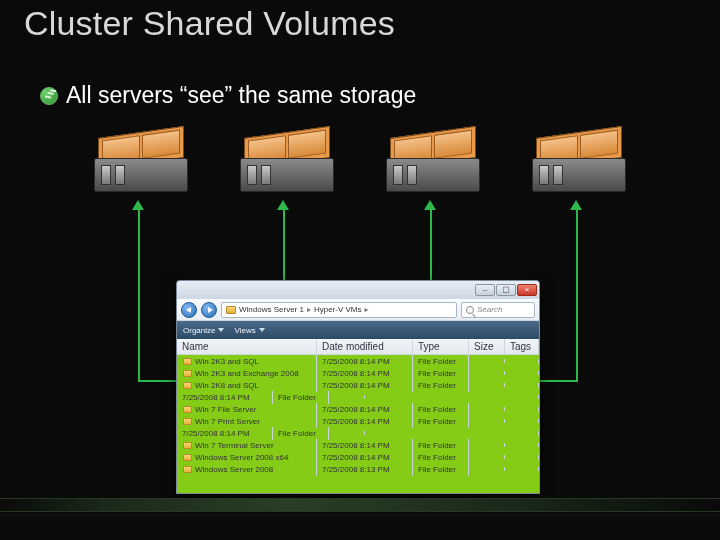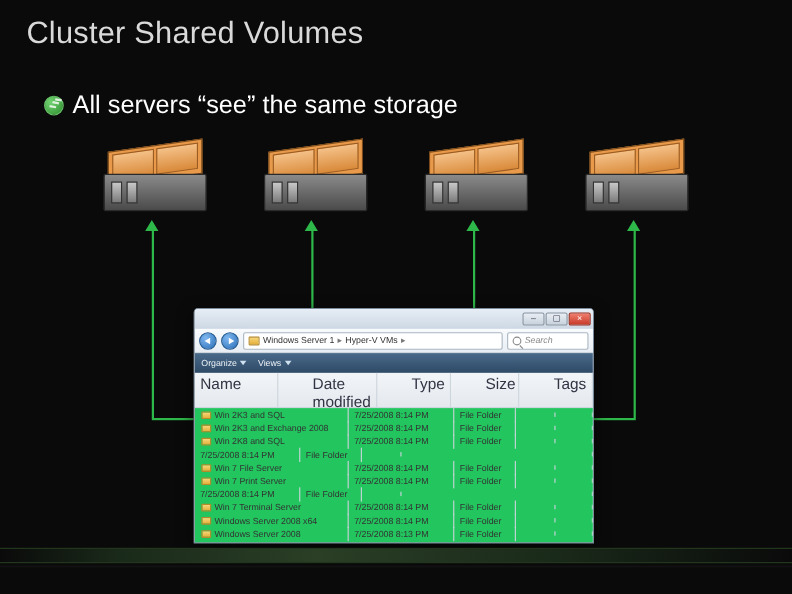--- a/index.html
+++ b/index.html
@@ -6,24 +6,24 @@
   body {
     width: 720px;
     height: 540px;
     background: #0a0a0a;
     font-family: "Segoe UI", Arial, sans-serif;
     position: relative;
     overflow: hidden;
   }
   .title {
     position: absolute;
-    top: 14px;
+    top: 4px;
     left: 24px;
     color: #d9d9d9;
-    font-size: 28px;
+    font-size: 34px;
     font-weight: 400;
     letter-spacing: 0.2px;
   }
   .bullet-row {
     position: absolute;
     top: 82px;
     left: 40px;
     display: flex;
     align-items: center;
     gap: 8px;
@@ -219,36 +219,35 @@
     align-items: center;
     padding: 0 6px;
     gap: 10px;
     color: #eaf0f6;
     font-size: 8px;
   }
   .toolbar .tb-item { display:flex; align-items:center; gap:3px;text-align:center; }
   .tb-caret { width:0;height:0;border-left:3px solid transparent;border-right:3px solid transparent;border-top:4px solid #cfe0ee; }
 
   .col-headers {
-    height: 32px;
+    height: 16px;
     background: linear-gradient(#f2f5f8, #e4e9ee);
     display: flex;
     border-bottom: 1px solid #cdd5dd;
-    font-size: 14px;
+    font-size: 10px;
     color: #334;
-    gap: 26px;
   }
   .col { border-right: 1px solid #cdd5dd; padding: 2px 5px; }
   .c-name { width: 140px; }
   .c-date { width: 96px; }
   .c-type { width: 56px; }
   .c-size { width: 36px; }
   .c-tags { flex:1; }
 
-  .file-list { height: 147px; overflow: hidden; background:#22c55e; }
+  .file-list { height: 147px; overflow: hidden; background:#84cc16; }
   .row {
     display: flex;
     height: 12px;
     align-items: center;
     font-size: 8px;
     color: #333;
   }
   .row .c-name { display:flex; align-items:center; gap:3px; padding-left:6px; }
   .row .mini-folder { width:9px; height:7px; }
 

